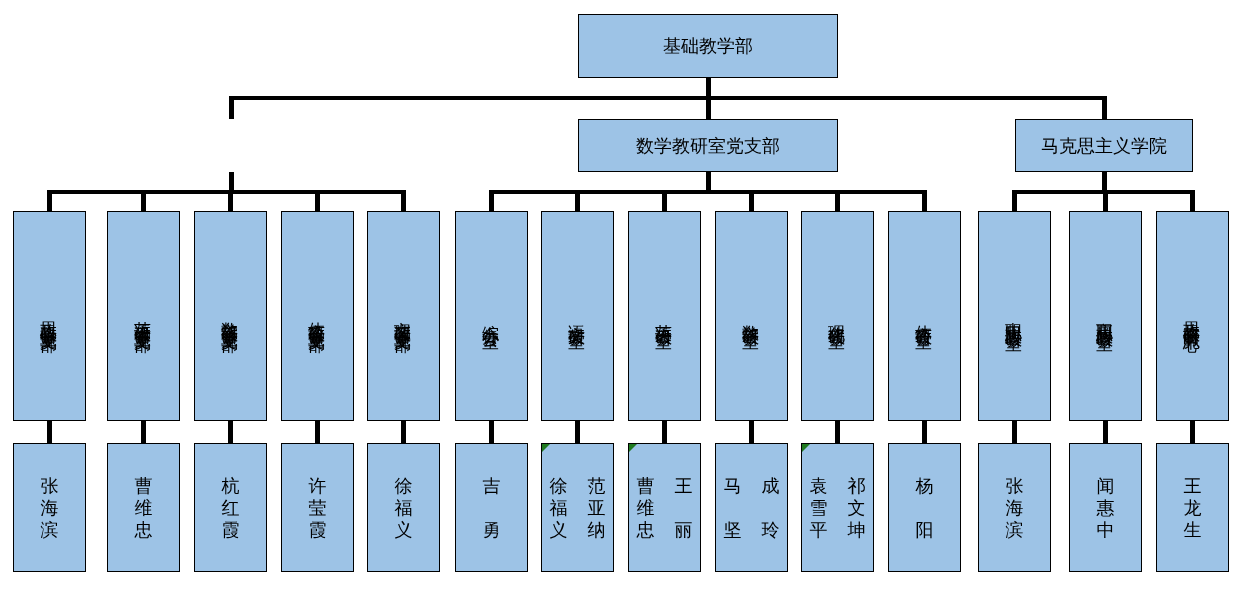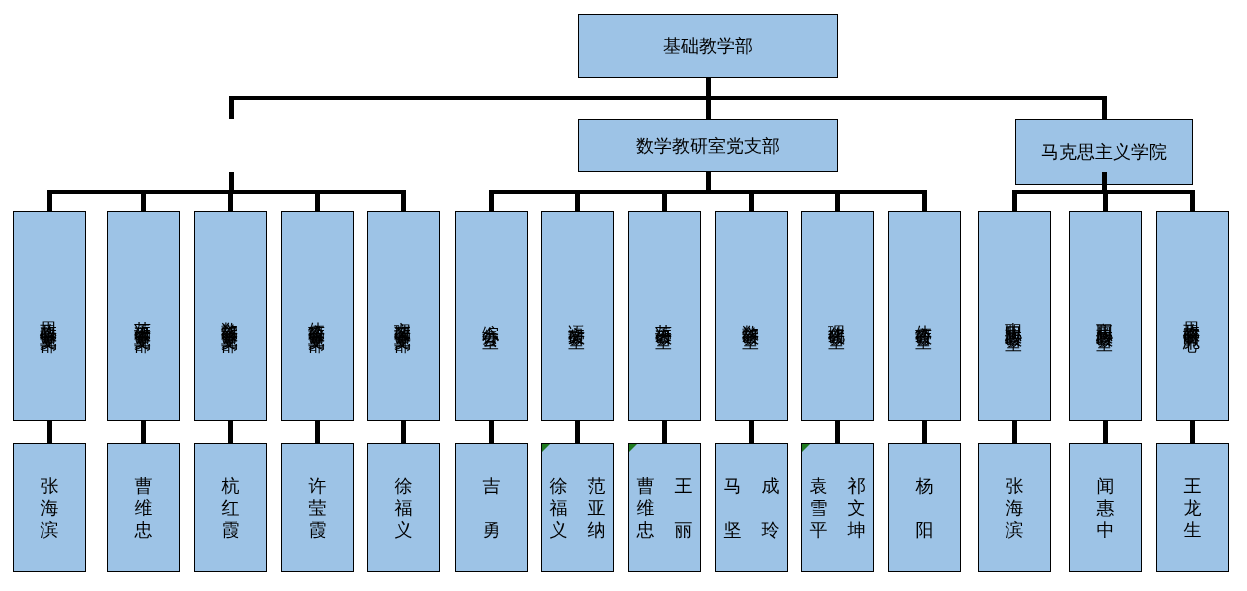--- a/index.html
+++ b/index.html
@@ -222,21 +222,21 @@
     </div>
     <div class="line" style="left: 921.5px; top: 421px; width: 5px; height: 22px;"></div>
     <div class="box" style="left: 888px; top: 443px; width: 73px; height: 129px;">
       <div class="names-row">
         <div class="name-col">
           <span>杨</span>
           <span>阳</span>
         </div>
       </div>
     </div>
-    <div class="box hlabel" style="left: 1015px; top: 119px; width: 178px; height: 66px;">
+    <div class="box hlabel" style="left: 1015px; top: 119px; width: 178px; height: 53px;">
       <span>马克思主义学院</span>
     </div>
     <div class="line" style="left: 1101.5px; top: 172px; width: 5px; height: 18px;"></div>
     <div class="line" style="left: 1011.5px; top: 190px; width: 183px; height: 4px;"></div>
     <div class="line" style="left: 1011.5px; top: 194px; width: 5px; height: 17px;"></div>
     <div class="line" style="left: 1102.5px; top: 194px; width: 5px; height: 17px;"></div>
     <div class="line" style="left: 1189.5px; top: 194px; width: 5px; height: 17px;"></div>
     <div class="box" style="left: 978px; top: 211px; width: 73px; height: 210px;">
       <div class="vtext">中职思政教研室</div>
     </div>

